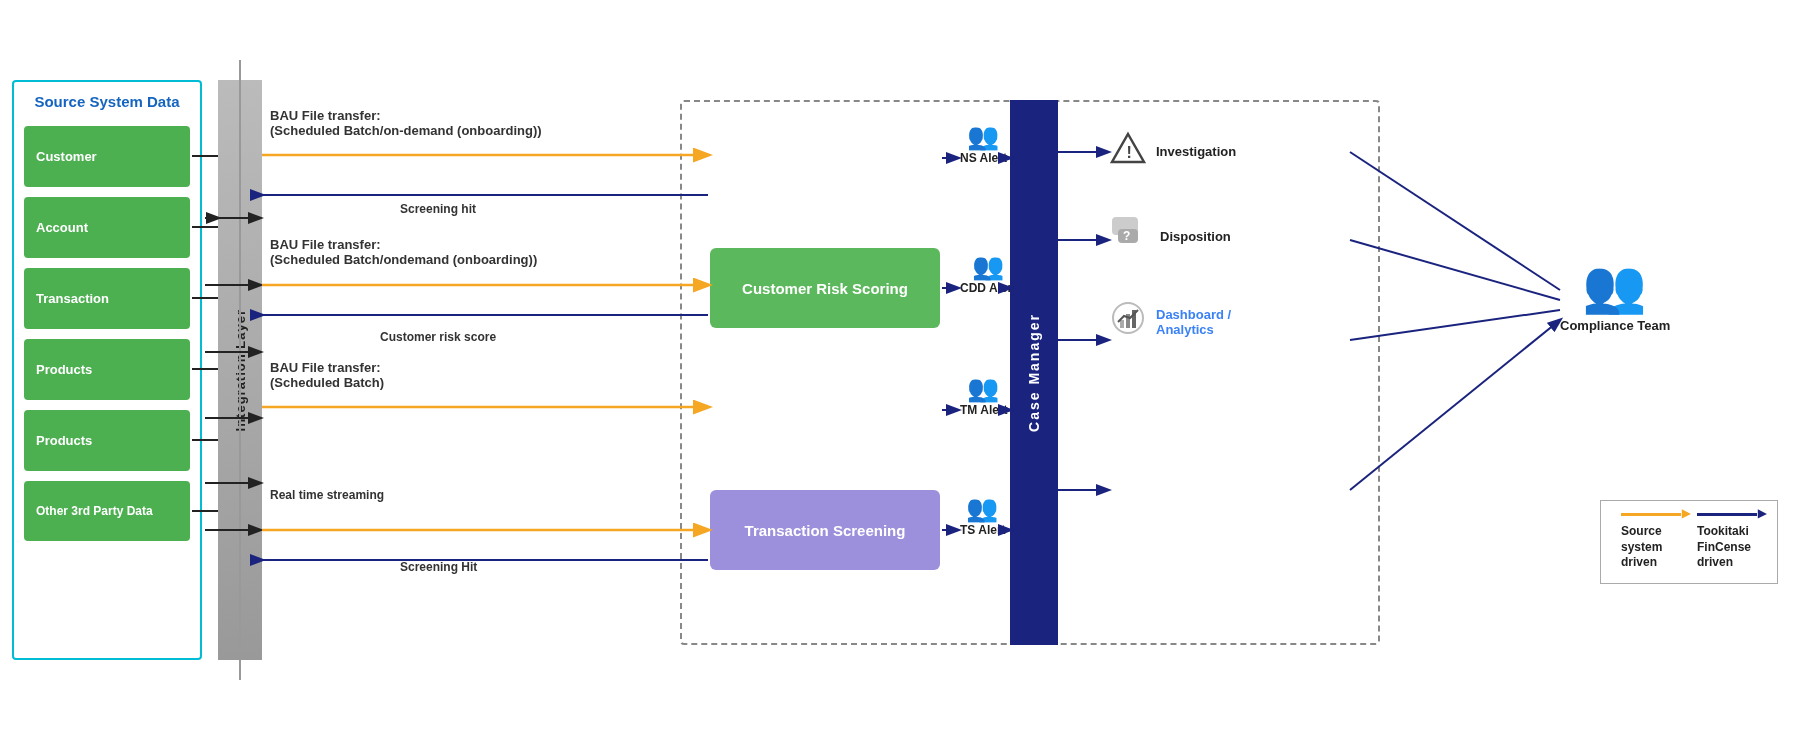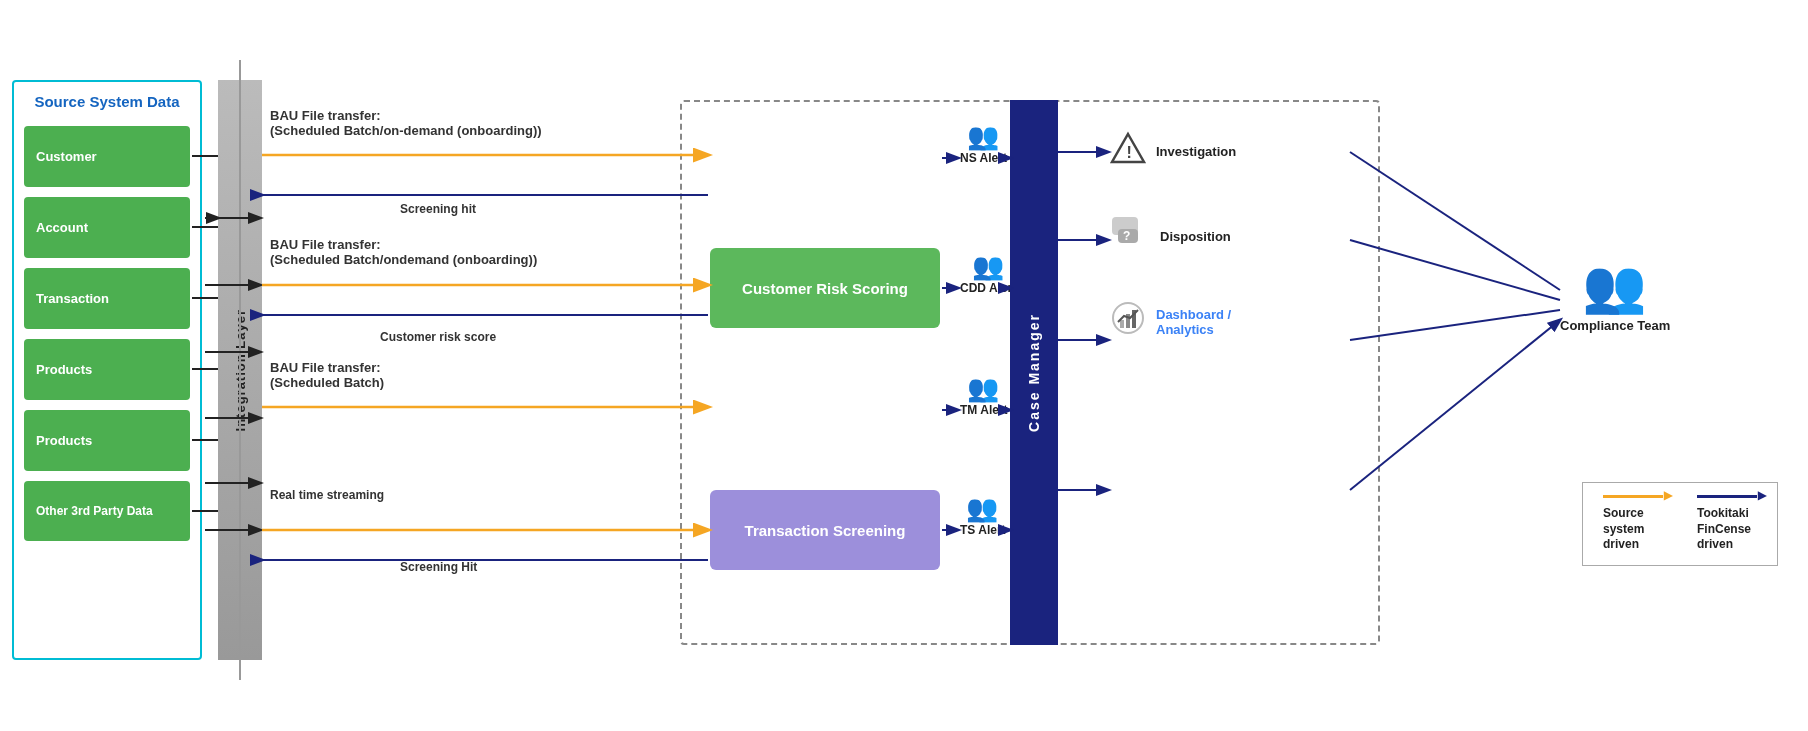--- a/index.html
+++ b/index.html
@@ -181,25 +181,25 @@
       color: #fff;
       font-weight: bold;
       font-size: 14px;
       letter-spacing: 2px;
     }
 
     
     .legend-box {
       position: absolute;
       right: 30px;
-      bottom: 30px;
+      bottom: 12px;
       border: 1px solid #aaa;
       padding: 12px 20px;
       display: flex;
-      gap: 34px;
+      gap: 16px;
       align-items: center;
       background: #fff;
     }
 
     .legend-item {
       display: flex;
       flex-direction: column;
       align-items: flex-start;
       gap: 4px;
     }

